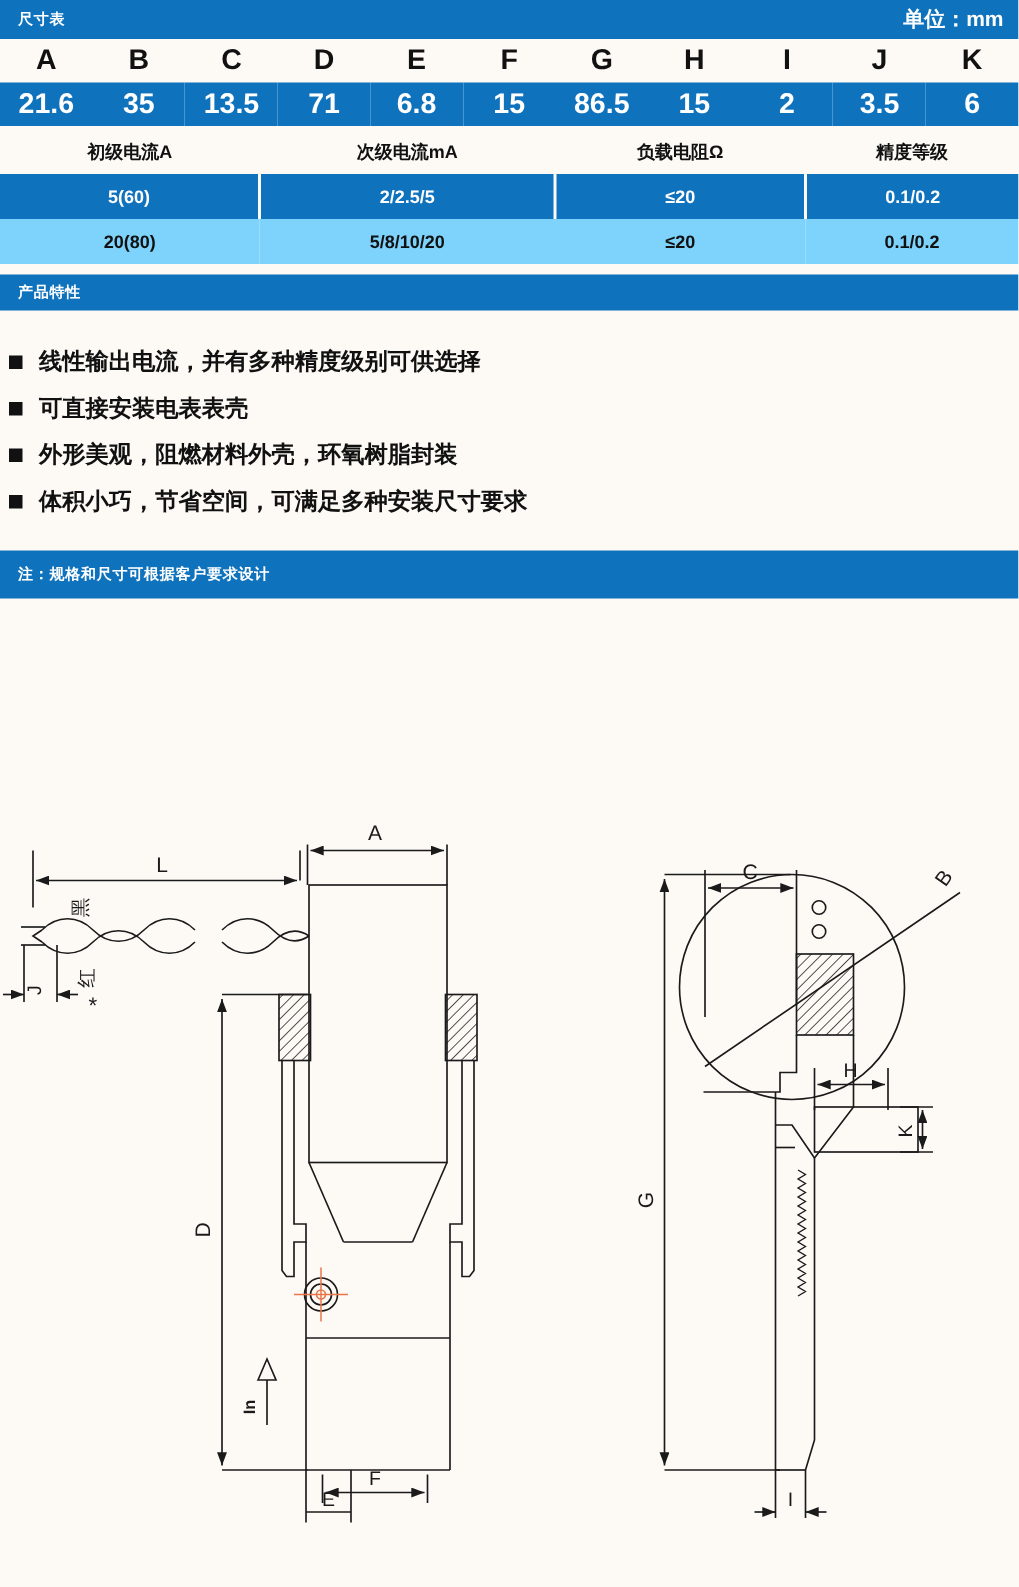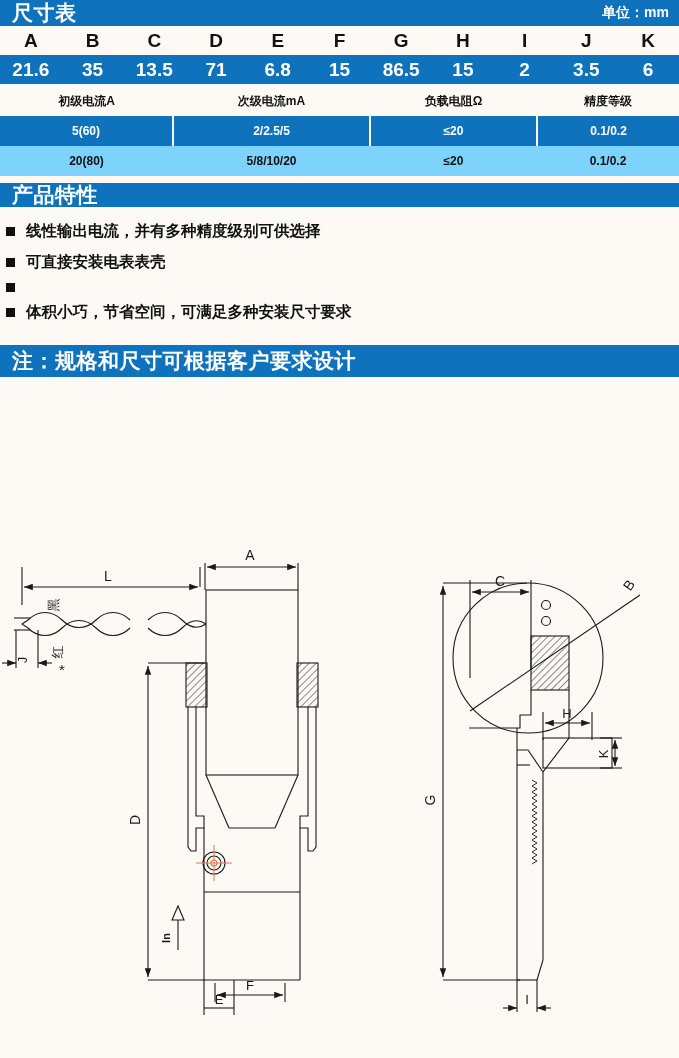--- a/index.html
+++ b/index.html
@@ -18,21 +18,21 @@
   
   .bar {
     background: #0f72bd;
     color: #ffffff;
     font-weight: bold;
     display: flex;
     align-items: center;
     box-sizing: border-box;
   }
   .bar-title {
-    font-size: 21px;
+    font-size: 10px;
     letter-spacing: .5px;
   }
   .bar-unit {
     margin-left: auto;
     font-size: 14px;
     font-weight: bold;
   }
 
   #dim-bar {
     height: 26px;
@@ -96,21 +96,21 @@
   
   #feat-bar {
     height: 24px;
     padding: 0 12px;
     margin-top: 7px;
     text-align: center;
   }
   #feat-list {
     list-style: none;
     margin: 0;
-    padding: 14px 0 6px 6px;
+    padding: 24px 0 6px 6px;
   }
   #feat-list li {
     display: flex;
     align-items: center;
     margin-bottom: 10px;
     font-size: 15.5px;
     font-weight: bold;
     color: #111;
   }
   .bullet {
@@ -207,20 +207,21 @@
   <li>
     <span class="bullet"></span>
     <span>线性输出电流，并有多种精度级别可供选择</span>
   </li>
   <li>
     <span class="bullet"></span>
     <span>可直接安装电表表壳</span>
   </li>
   <li>
     <span class="bullet"></span>
+    <span>外形美观，阻燃材料外壳，环氧树脂封装</span>
   </li>
   <li>
     <span class="bullet"></span>
     <span>体积小巧，节省空间，可满足多种安装尺寸要求</span>
   </li>
 </ul>
 
 <div class="bar" id="note-bar">
   <span class="bar-title">注：规格和尺寸可根据客户要求设计</span>
 </div>

